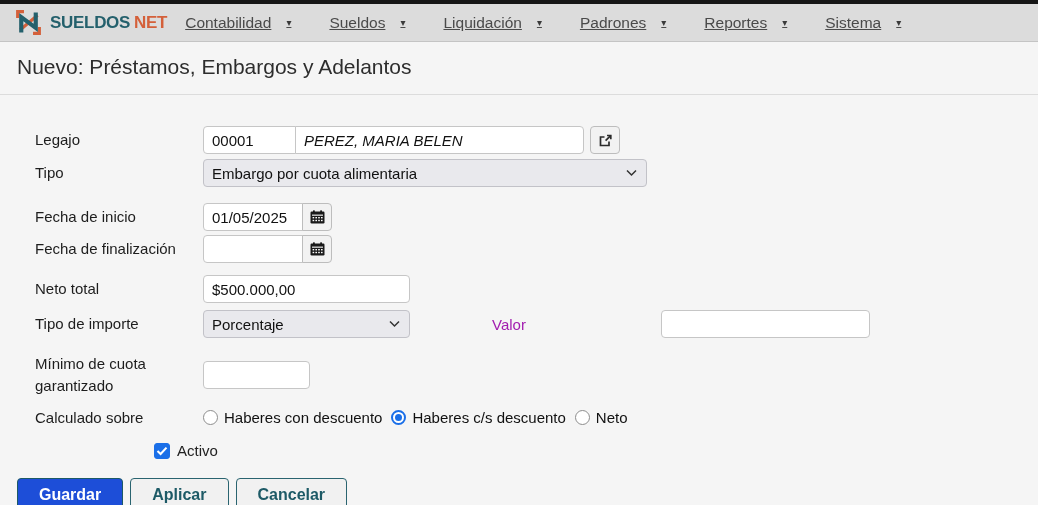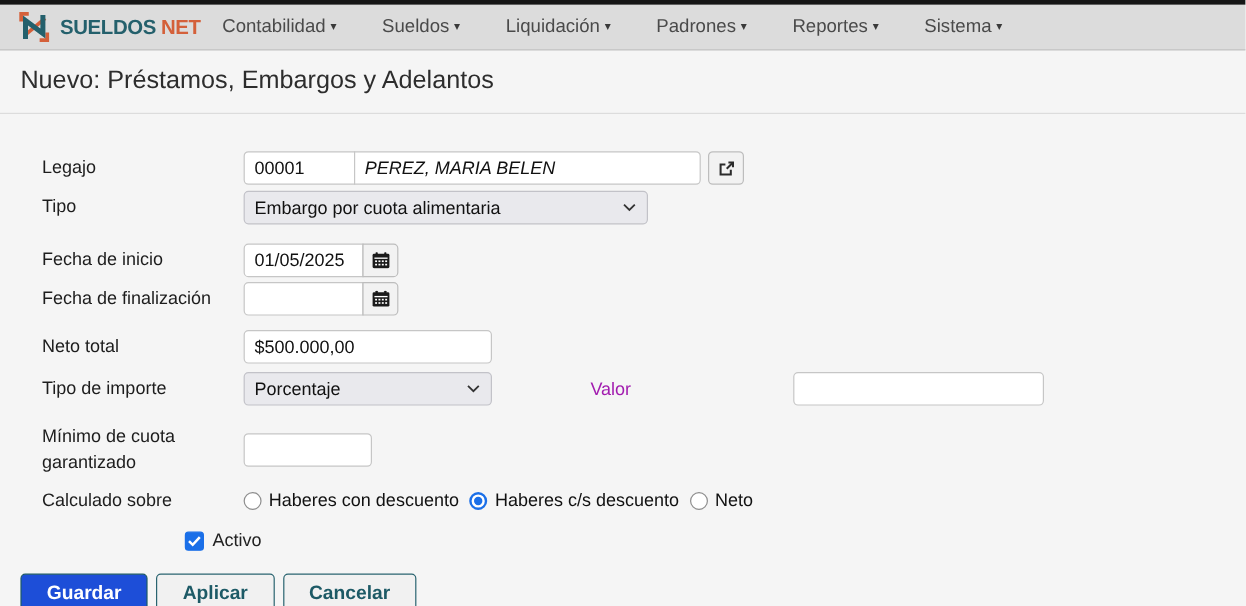--- a/index.html
+++ b/index.html
@@ -11,21 +11,21 @@
   .topstrip { height:4px; background:#161616; }
   .navbar {
     height:38px; background:#dcdcdc; border-bottom:1px solid #c4c4c4;
     display:flex; align-items:center; padding:0 14px;
   }
   .brand { display:flex; align-items:center; gap:7px; margin-right:18px; cursor:pointer; }
   .brand-text { font-weight:bold; font-size:17px; letter-spacing:-0.3px; white-space:nowrap; }
   .brand-primary { color:#24606c; }
   .brand-secondary { color:#d4603a; margin-left:4px; }
   .nav-items { display:flex; gap:38px; }
-  .nav-item { display:flex; align-items:center; gap:4px; font-size:15.5px; color:#4a4a4a; cursor:pointer; white-space:nowrap; }
+  .nav-item { display:flex; align-items:center; gap:15px; font-size:15.5px; color:#4a4a4a; cursor:pointer; white-space:nowrap;text-decoration:underline; }
   .caret { font-size:10px; color:#3a3a3a; line-height:1; }
 
   .title-section { border-bottom:1px solid #dcdcdc; padding:13px 17px 15px; }
   h1 { font-size:21px; font-weight:400; color:#2d2d2d; }
 
   .form-section { padding:31px 17px 0 17px; }
   .row { display:flex; align-items:center; padding-left:18px; }
   .lbl { flex:0 0 168px; width:168px; font-size:15px; color:#1d1d1d; line-height:1.45; padding-right:10px; }
 
   input.txt {
@@ -42,21 +42,21 @@
     background:#f2f2f2; display:flex; align-items:center; justify-content:center; cursor:pointer;
   }
   .legajo-open-btn { margin-left:6px; }
 
   .selectbox {
     height:28px; border:1px solid #c2c2c8; border-radius:4px; background:#e9e9ed;
     display:flex; align-items:center; padding:0 26px 0 8px; font-size:15px; color:#111;
     position:relative; cursor:pointer;
   }
   .selectbox .chev { position:absolute; right:9px; top:50%; transform:translateY(-50%); display:flex; }
-  .w382 { width:337px; } .w207 { width:207px; }
+  .w382 { width:444px; } .w207 { width:207px; }
 
   .date-group { display:flex; }
   .date-group input.txt { width:100px; border-radius:4px 0 0 4px; }
   .date-group .icon-btn { border-radius:0 4px 4px 0; margin-left:-1px; }
 
   .w207i { width:207px; } .w209i { width:209px; } .w107i { width:107px; }
   .lbl-valor { width:169px; margin-left:82px; font-size:15px; color:#a21caf; }
 
   .radios { display:flex; align-items:center; gap:9px; flex-wrap:nowrap; }
   .radio-opt { display:flex; align-items:center; gap:6px; font-size:15px; color:#111; cursor:pointer; white-space:nowrap; }

